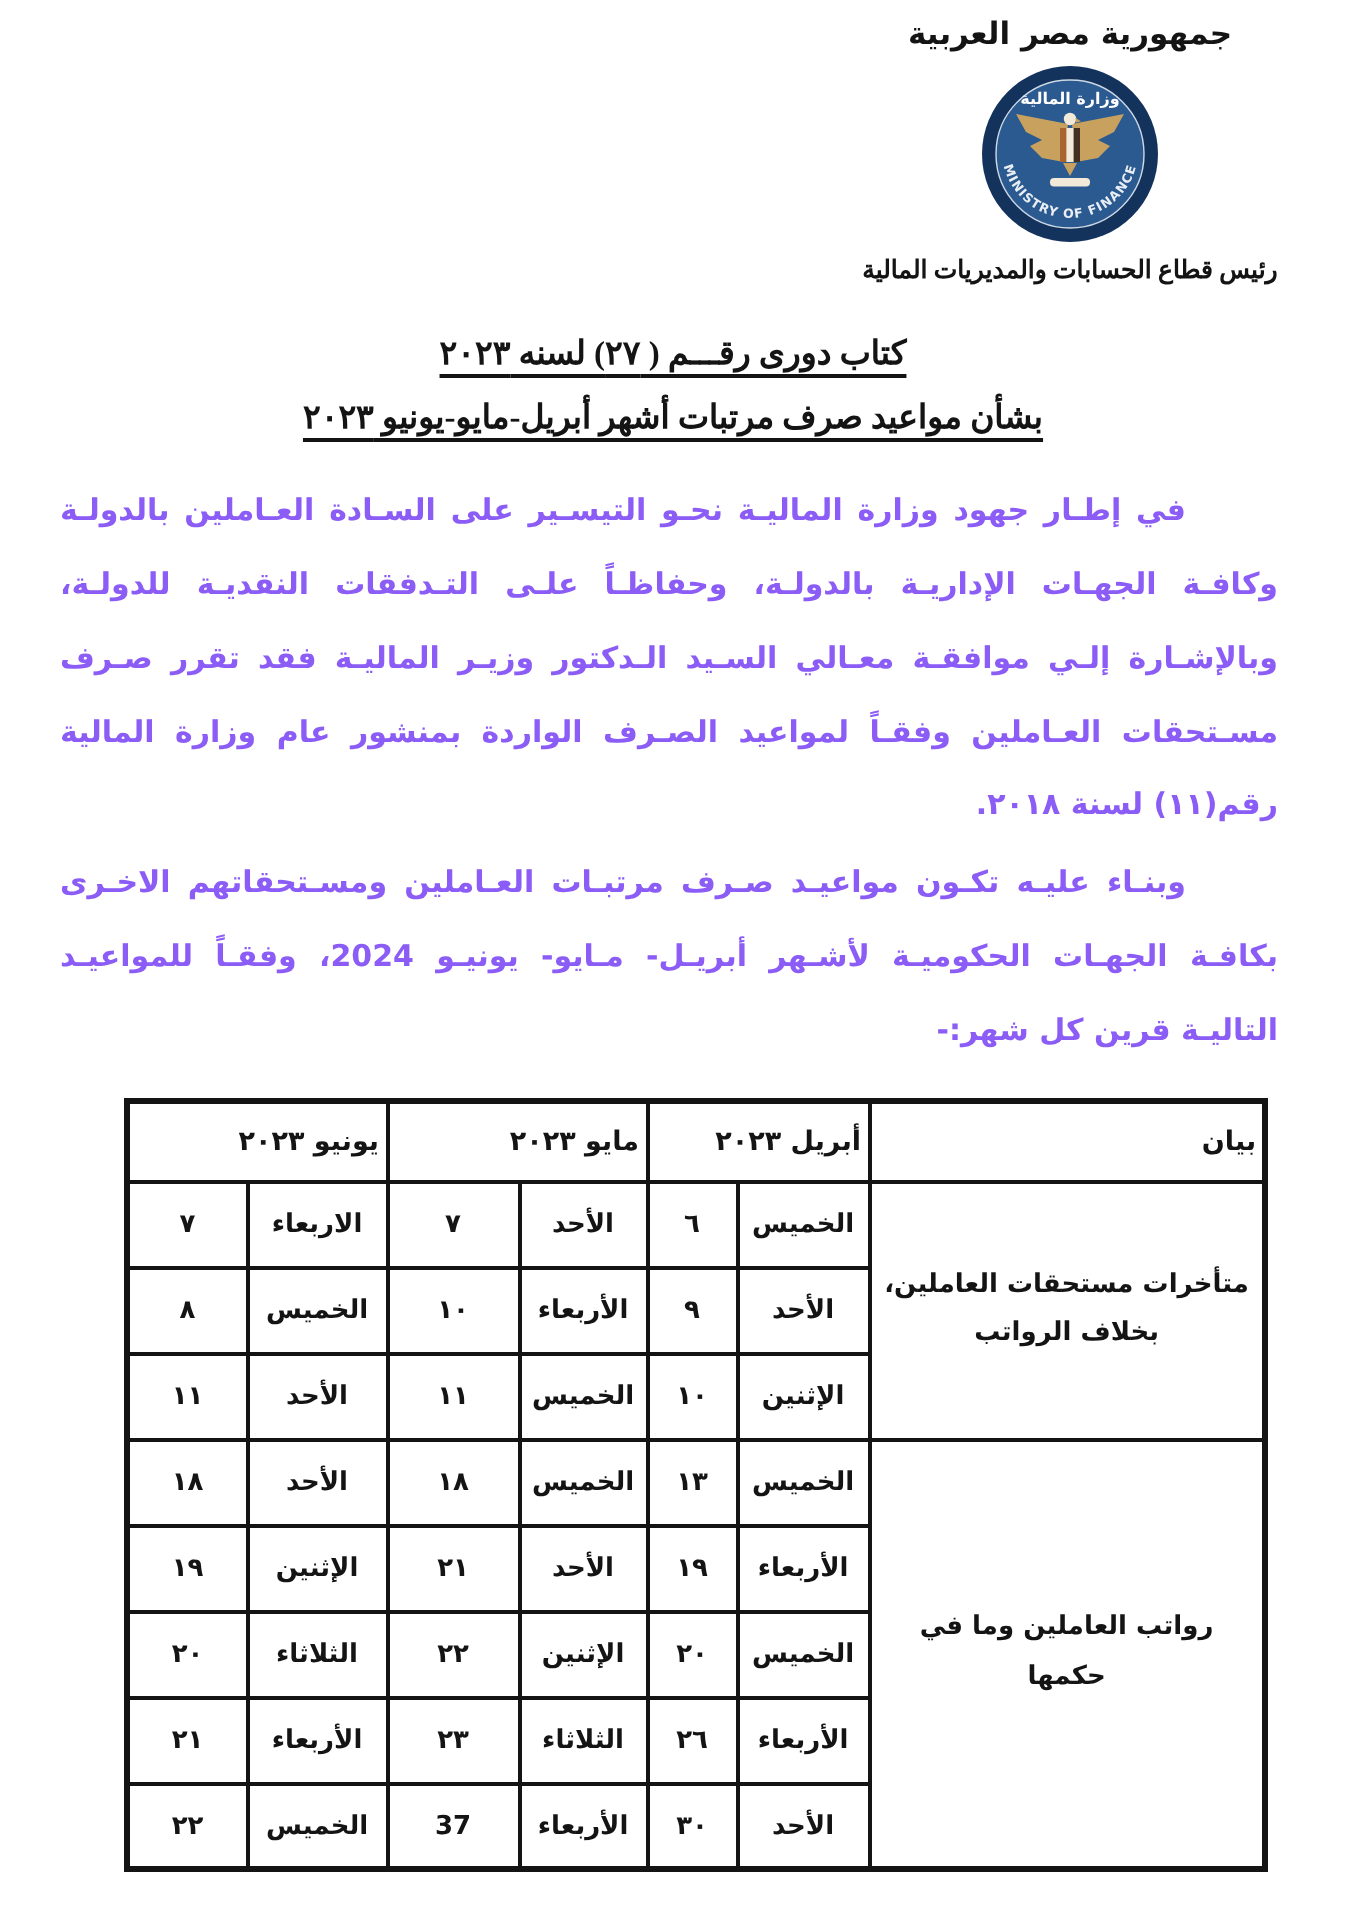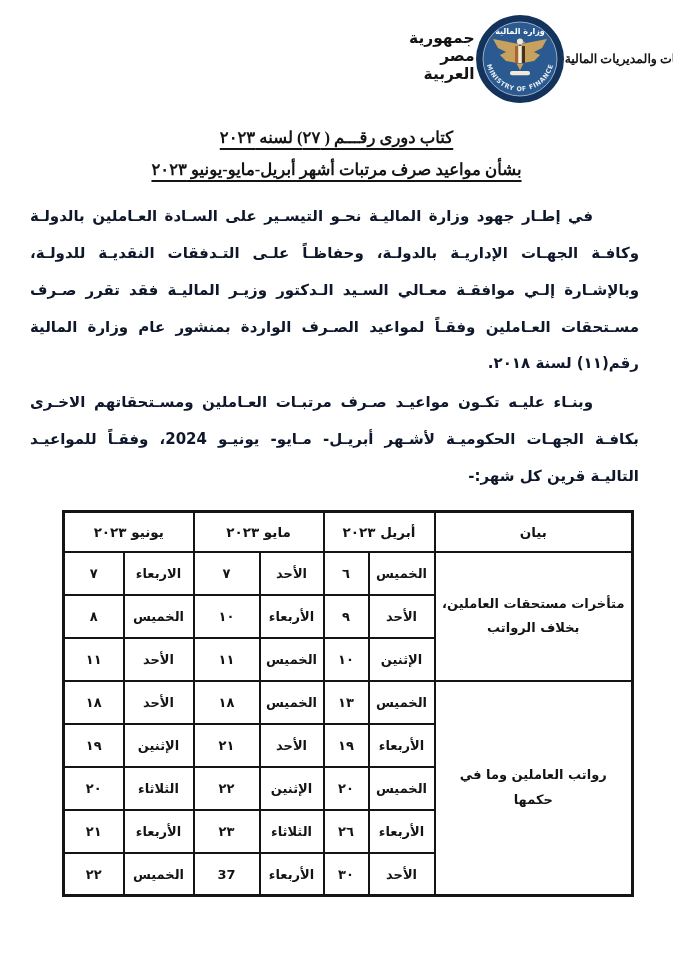--- a/index.html
+++ b/index.html
@@ -10,62 +10,62 @@
     width: 673px; height: 960px;
     margin: 0 auto;
     background: #ffffff;
     color: #141414;
     overflow: hidden;
   }
   
   .hdr { padding-top: 8px; display: flex; justify-content: flex-end; }
   .hdr-col {
     width: 252px; margin-right: 12px;
-    display: flex; align-items: center;
+    display: flex; flex-direction: column; align-items: center;
   }
   .country { font-size: 15.5px; font-weight: bold; letter-spacing: 0.5px; }
   .logo-wrap { margin-top: 6px; line-height: 0; }
   .department { margin-top: 5px; font-size: 12.5px; font-weight: bold; white-space: nowrap; font-family: Liberation Serif, serif; }
   
   .title-block { margin-top: 18px; text-align: center; direction: rtl; font-family: Liberation Serif, serif; }
   .title-line {
     font-size: 16.5px; font-weight: bold;
     text-decoration: underline;
     text-underline-offset: 5px;
     text-decoration-thickness: 1.5px;
     line-height: 1.95;
   }
   
   .body-text {
     margin: 12px 34px 0 30px;
     direction: rtl;
     text-align: justify;
     font-size: 15px; font-weight: bold;
     line-height: 2.45;
-    color: #0f172a;
+    color: #8b5cf6;
   }
   .body-text p { text-indent: 46px; }
   .body-text p + p { margin-top: 2px; }
   
   table.sched {
     border-collapse: collapse;
     table-layout: fixed;
     width: 569px;
     margin: 16px 42px 0 62px;
     direction: rtl;
     border: 3px solid #141414;
   }
   table.sched th, table.sched td {
     border: 2px solid #141414;
     text-align: center;
     vertical-align: middle;
     font-weight: bold;
     padding: 2px 3px;
   }
-  table.sched th { height: 40px; font-size: 13.5px; }
+  table.sched th { height: 40px; font-size: 13.5px; text-align: right; }
   table.sched td { height: 43px; font-size: 13px; }
   td.statement { font-size: 13px; line-height: 1.9; padding: 4px 10px; }
 </style>
 </head>
 <body>
 
 <div class="page">
 
   <div class="hdr">
     <div class="hdr-col">

